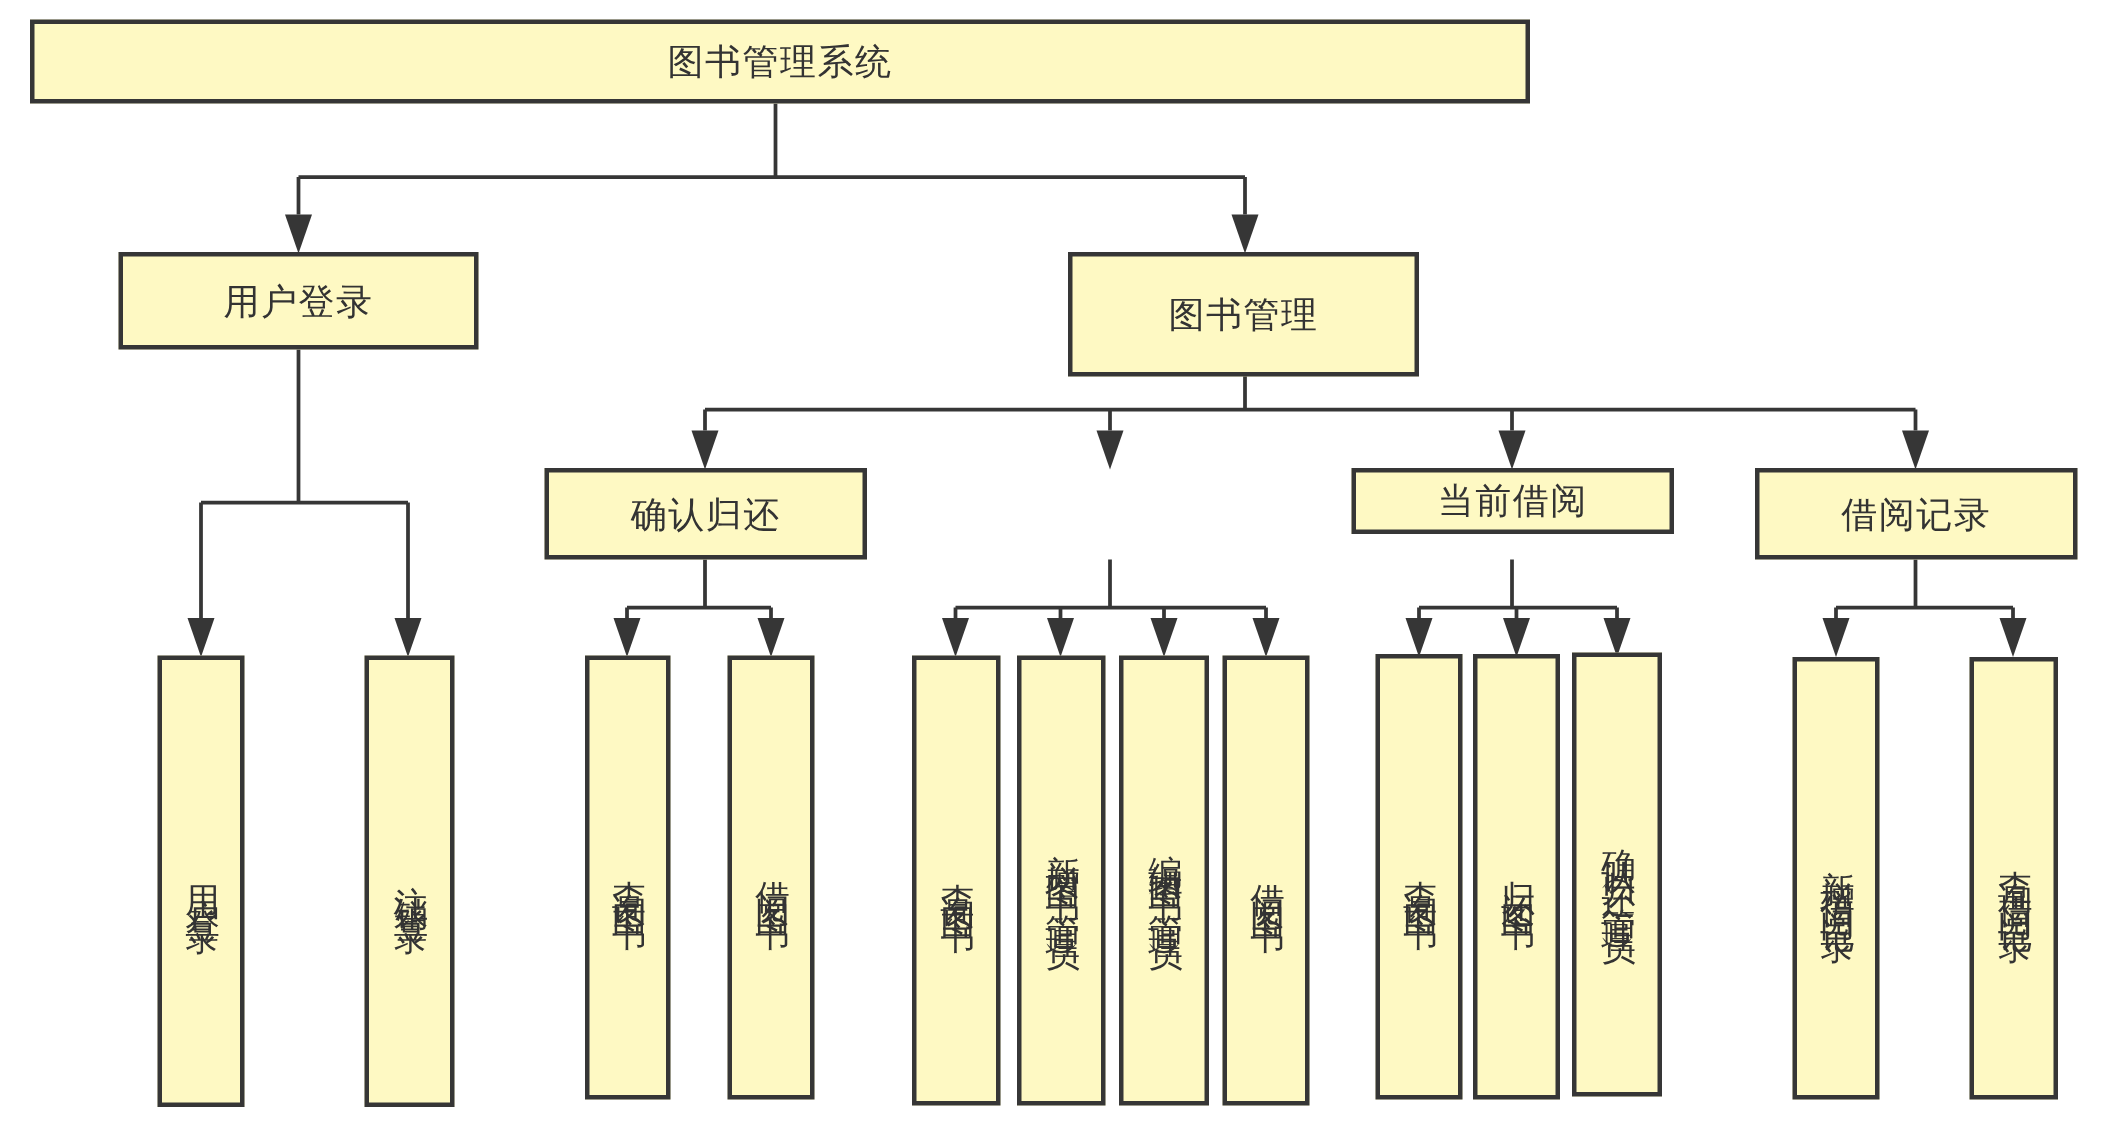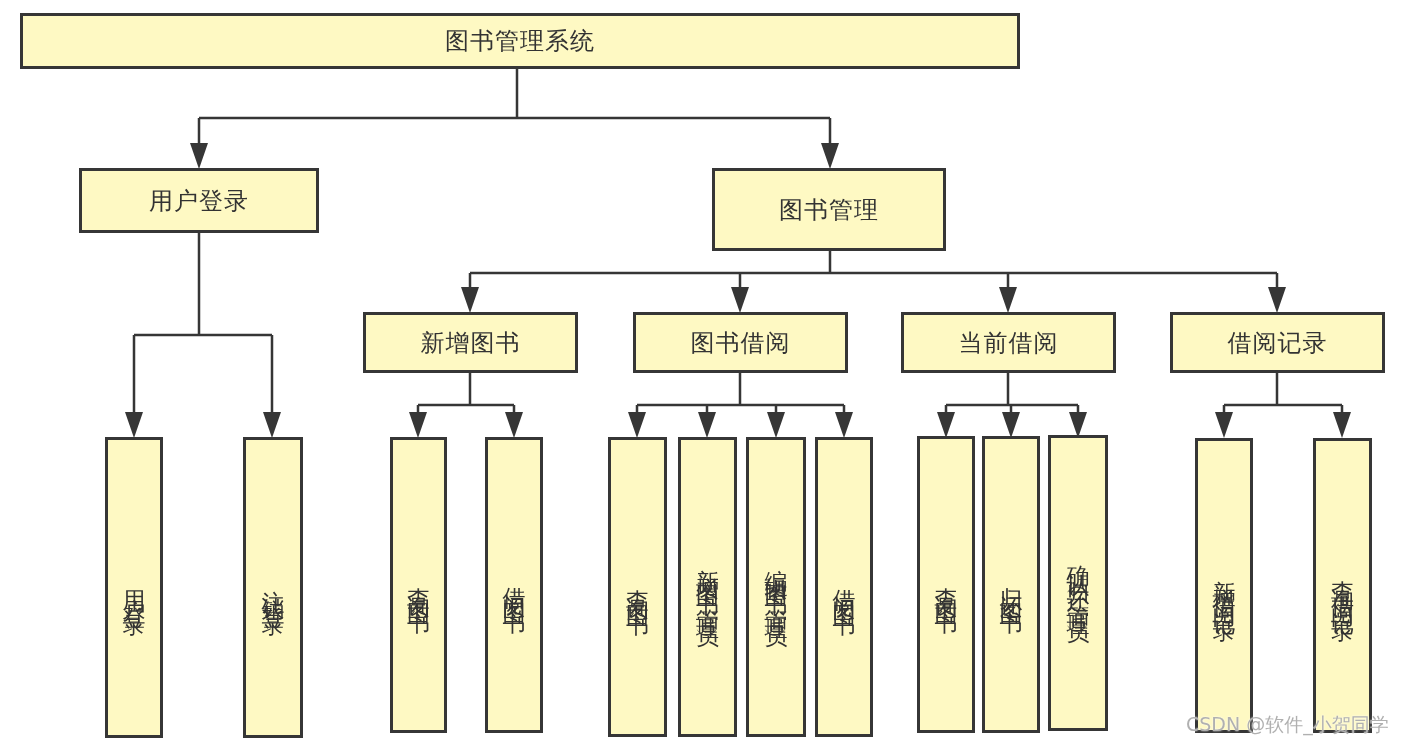--- a/index.html
+++ b/index.html
@@ -93,37 +93,35 @@
       <polygon points="1215,412 1233,412 1224,438"></polygon>
       <polygon points="1333,412 1351,412 1342,438"></polygon>
     </g>
   </svg>
 
   <div class="node h-node" style="left:20px; top:13px; width:1000px; height:56px;">图书管理系统</div>
 
   <div class="node h-node" style="left:79px; top:168px; width:240px; height:65px;">用户登录</div>
   <div class="node h-node" style="left:712px; top:168px; width:234px; height:83px;">图书管理</div>
 
-  <div class="node h-node" style="left:363px; top:312px; width:215px; height:61px;">新增图书</div>
-  <div class="node h-node" style="left:633px; top:312px; width:215px; height:61px;">图书借阅</div>
-  <div class="node h-node" style="left:901px; top:312px; width:215px; height:61px;">当前借阅</div>
+  <div class="node h-node" style="left:363px; top:312px; width:215px; height:61px;">确认归还</div>
+  <div class="node h-node" style="left:901px; top:312px; width:215px; height:44px;">当前借阅</div>
   <div class="node h-node" style="left:1170px; top:312px; width:215px; height:61px;">借阅记录</div>
 
   <div class="node v-node" style="left:105px; top:437px; width:58px; height:301px;">用户登录</div>
   <div class="node v-node" style="left:243px; top:437px; width:60px; height:301px;">注销登录</div>
 
   <div class="node v-node" style="left:390px; top:437px; width:57px; height:296px;">查询图书</div>
   <div class="node v-node" style="left:485px; top:437px; width:58px; height:296px;">借阅图书</div>
 
   <div class="node v-node" style="left:608px; top:437px; width:59px; height:300px;">查询图书</div>
   <div class="node v-node" style="left:678px; top:437px; width:59px; height:300px;">新增图书（管理员）</div>
   <div class="node v-node" style="left:746px; top:437px; width:60px; height:300px;">编辑图书（管理员）</div>
   <div class="node v-node" style="left:815px; top:437px; width:58px; height:300px;">借阅图书</div>
 
   <div class="node v-node" style="left:917px; top:436px; width:58px; height:297px;">查询图书</div>
   <div class="node v-node" style="left:982px; top:436px; width:58px; height:297px;">归还图书</div>
   <div class="node v-node" style="left:1048px; top:435px; width:60px; height:296px;">确认归还（管理员）</div>
 
   <div class="node v-node" style="left:1195px; top:438px; width:58px; height:295px;">新增借阅记录</div>
   <div class="node v-node" style="left:1313px; top:438px; width:59px; height:295px;">查询借阅记录</div>
 
-  <div id="watermark">CSDN @软件_小贺同学</div>
 </div>
 
 </body></html>

